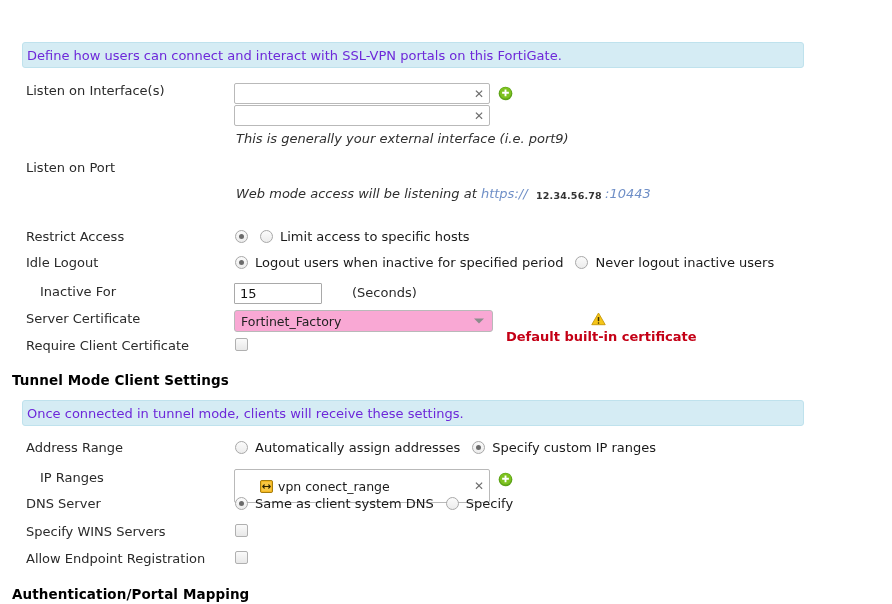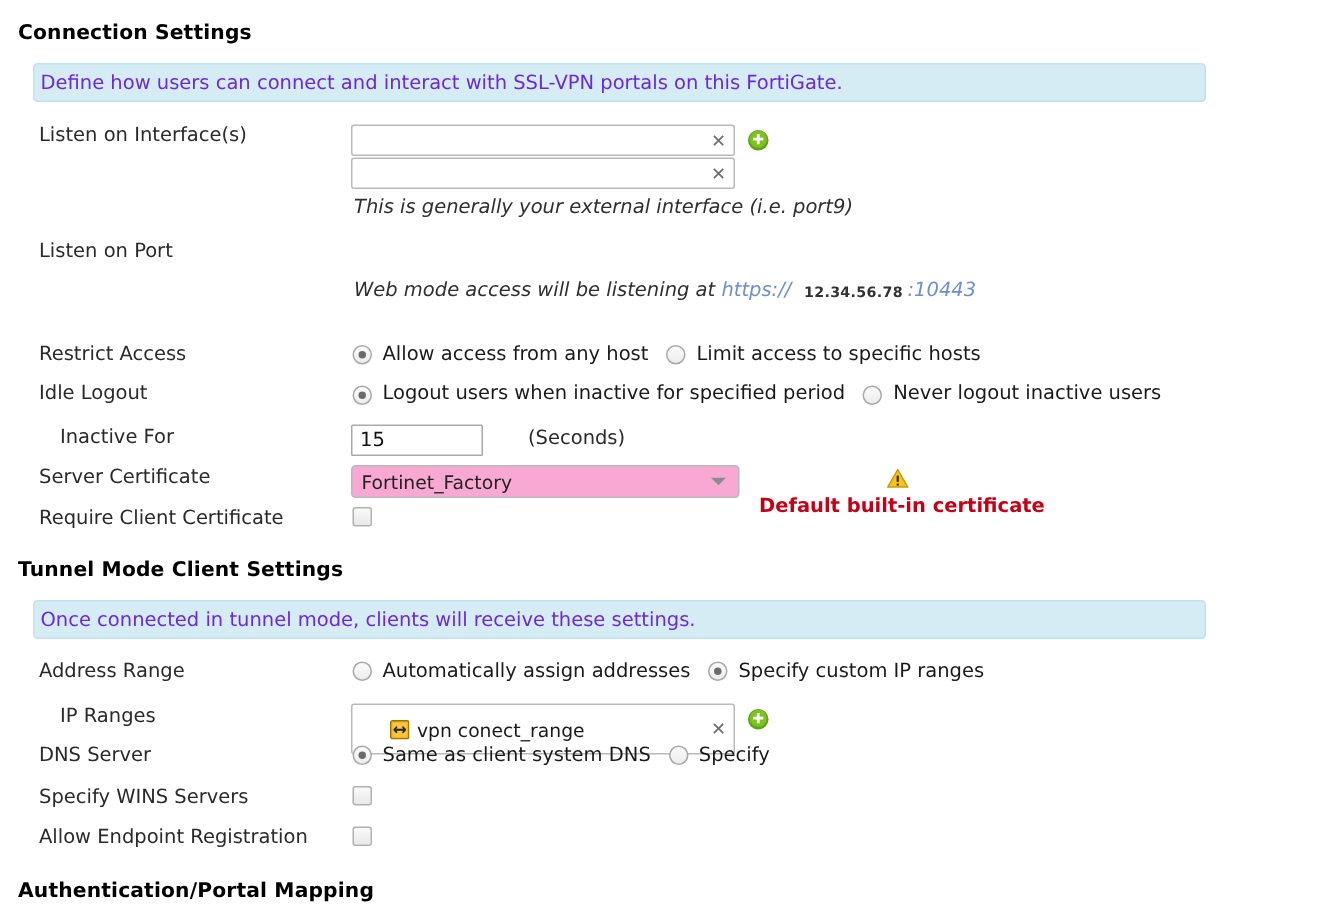--- a/index.html
+++ b/index.html
@@ -235,21 +235,20 @@
     position: relative;
     top: 0px;
   }
   .ipr-text { font-size: 12.5px; color: #1a1a1a; }
 </style>
 </head>
 <body>
 
 <div class="page">
 
-  <div class="section-title" style="left:12px; top:14px;">Connection Settings</div>
 
   <div class="banner" style="top:42px;">
     <span>Define how users can connect and interact with SSL-VPN portals on this FortiGate.</span>
   </div>
 
   <div class="lbl" style="left:26px; top:83px;">Listen on Interface(s)</div>
 
   <div class="txtbox" style="left:234px; top:83px; width:256px;">
     <span></span>
     <span class="clear-x">✕</span>
@@ -277,28 +276,27 @@
     <span>Web mode access will be listening at </span><span class="link">https://</span>
   </div>
   <div class="ipmask" style="left:536px; top:190px;">12.34.56.78</div>
   <div class="hint" style="left:605px; top:186px;">
     <span class="port">:10443</span>
   </div>
 
   <div class="lbl" style="left:26px; top:229px;">Restrict Access</div>
   <div class="radio-row" style="left:235px; top:229px;">
     <span class="radio on"></span>
-    <span class="rlabel">Allow access from any host</span>
     <span class="gap"></span>
     <span class="radio"></span>
     <span class="rlabel">Limit access to specific hosts</span>
   </div>
 
   <div class="lbl" style="left:26px; top:255px;">Idle Logout</div>
-  <div class="radio-row" style="left:235px; top:255px;align-items:flex-end;">
+  <div class="radio-row" style="left:235px; top:255px;">
     <span class="radio on"></span>
     <span class="rlabel">Logout users when inactive for specified period</span>
     <span class="gap"></span>
     <span class="radio"></span>
     <span class="rlabel">Never logout inactive users</span>
   </div>
 
   <div class="lbl" style="left:40px; top:284px;">Inactive For</div>
   <div class="plainbox" style="left:234px; top:283px; width:88px;">
     <span>15</span>

